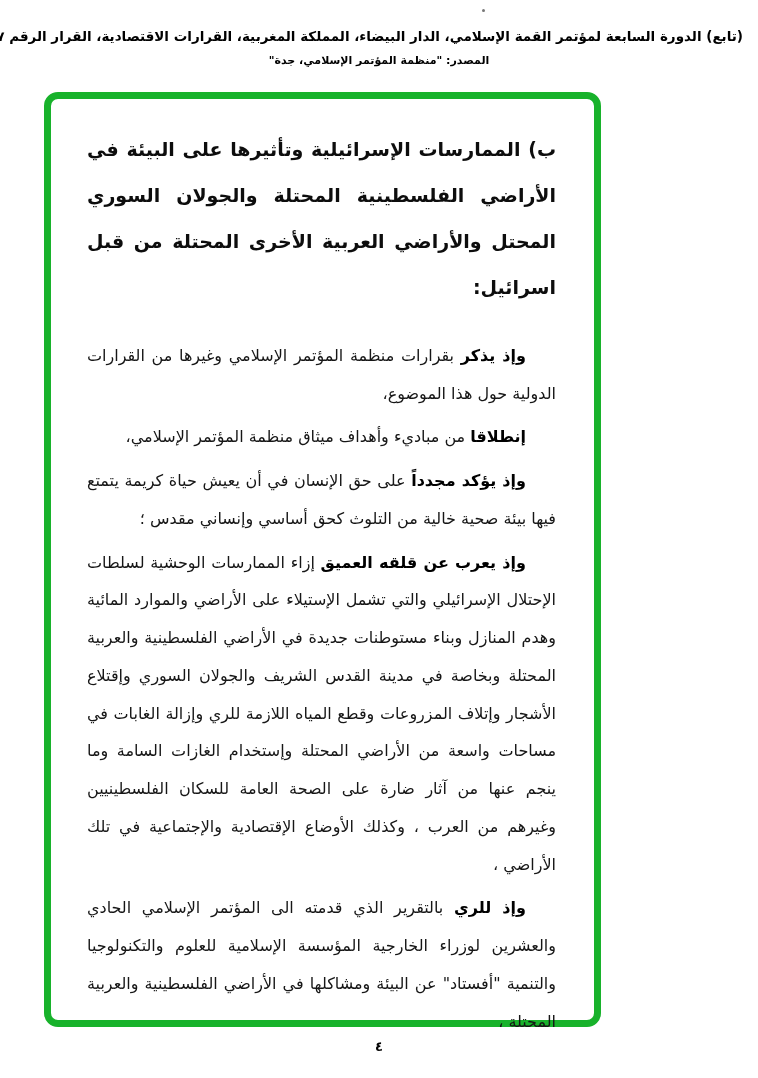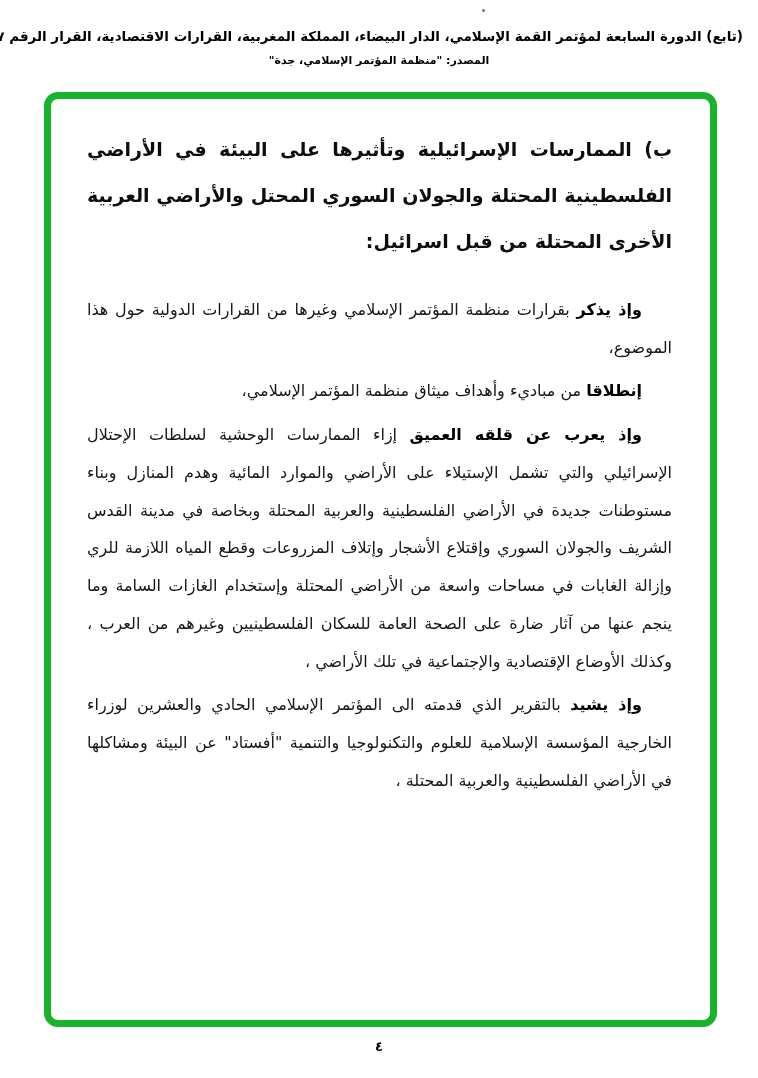--- a/index.html
+++ b/index.html
@@ -25,21 +25,21 @@
     margin-top:8px;
   }
   
   .speck{
     position:absolute;top:9px;left:482px;width:3px;height:3px;
     background:#777;border-radius:50%;
   }
   
   .green-box{
     position:absolute;left:44px;top:92px;
-    width:673px;height:935px;box-sizing:border-box;
+    width:557px;height:935px;box-sizing:border-box;
     border:7px solid #18b22b;
     border-radius:14px;
     background:#fff;
   }
   .doc-content{
     direction:rtl;
     padding:28px 38px 0 36px;
     text-align:justify;
   }
   .doc-heading{
@@ -76,21 +76,22 @@
   <div class="hline1">(تابع) الدورة السابعة لمؤتمر القمة الإسلامي، الدار البيضاء، المملكة المغربية، القرارات الاقتصادية، القرار الرقم ٢٢/٧-أق (ق.أ)</div>
   <div class="hline2">المصدر:  "منظمة المؤتمر الإسلامي، جدة"</div>
 </div>
 
 <div class="green-box" style="border-color: rgb(24, 178, 43);">
   <div class="doc-content">
     <div class="doc-heading">ب) الممارسات الإسرائيلية وتأثيرها على البيئة في الأراضي الفلسطينية المحتلة والجولان السوري المحتل والأراضي العربية الأخرى المحتلة من قبل اسرائيل:</div>
     <div class="doc-paragraphs" id="paragraphs">
         <p><b>وإذ يذكر</b> بقرارات منظمة المؤتمر الإسلامي وغيرها من القرارات الدولية حول هذا الموضوع،</p>
         <p><b>إنطلاقا</b> من مباديء وأهداف ميثاق منظمة المؤتمر الإسلامي،</p>
+        <p><b>وإذ يؤكد مجدداً</b> على حق الإنسان في أن يعيش حياة كريمة يتمتع فيها بيئة صحية خالية من التلوث كحق أساسي وإنساني مقدس ؛</p>
         <p><b>وإذ يعرب عن قلقه العميق</b> إزاء الممارسات الوحشية لسلطات الإحتلال الإسرائيلي والتي تشمل الإستيلاء على الأراضي والموارد المائية وهدم المنازل وبناء مستوطنات جديدة في الأراضي الفلسطينية والعربية المحتلة وبخاصة في مدينة القدس الشريف والجولان السوري وإقتلاع الأشجار وإتلاف المزروعات وقطع المياه اللازمة للري وإزالة الغابات في مساحات واسعة من الأراضي المحتلة وإستخدام الغازات السامة وما ينجم عنها من آثار ضارة على الصحة العامة للسكان الفلسطينيين وغيرهم من العرب ، وكذلك الأوضاع الإقتصادية والإجتماعية في تلك الأراضي ،</p>
-        <p><b>وإذ يشيد</b> بالتقرير الذي قدمته الى المؤتمر الإسلامي الحادي والعشرين لوزراء الخارجية المؤسسة الإسلامية للعلوم والتكنولوجيا والتنمية "أفستاد" عن البيئة ومشاكلها في الأراضي الفلسطينية والعربية المحتلة ،</p>
+        <p><b>وإذ للري</b> بالتقرير الذي قدمته الى المؤتمر الإسلامي الحادي والعشرين لوزراء الخارجية المؤسسة الإسلامية للعلوم والتكنولوجيا والتنمية "أفستاد" عن البيئة ومشاكلها في الأراضي الفلسطينية والعربية المحتلة ،</p>
       </div>
   </div>
 </div>
 
 <div class="page-footer">
   <span class="pagenum">٤</span>
 </div>
 
 </body></html>

